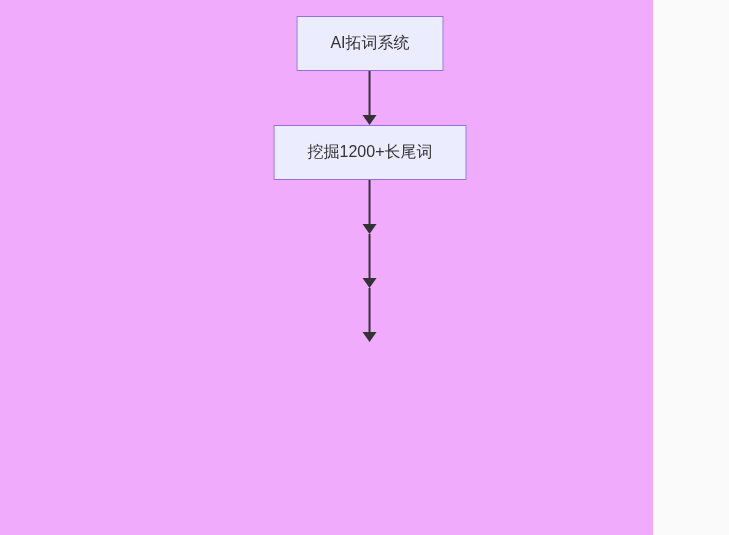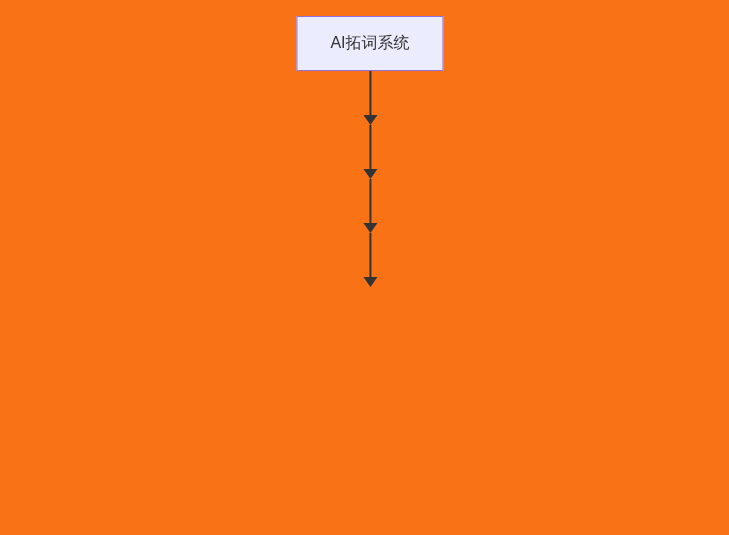--- a/index.html
+++ b/index.html
@@ -5,23 +5,23 @@
   * { margin: 0; padding: 0; box-sizing: border-box; }
   html, body {
     width: 729px;
     height: 535px;
     background: #fafafa;
     font-family: "Liberation Sans", "DejaVu Sans", sans-serif;
     overflow: hidden;
   }
   .canvas {
     position: relative;
-    width: 729px;
+    width: 653px;
     height: 535px;
-    background: #f97316;
+    background: #f0abfc;
   }
   .flow-column {
     position: absolute;
     left: 370px;
     top: 16px;
     transform: translateX(-50%);
     display: flex;
     flex-direction: column;
     align-items: center;
   }
@@ -64,20 +64,21 @@
 <div class="canvas">
   <div class="flow-column">
 
     <div class="flow-node">AI拓词系统</div>
 
     <div class="flow-arrow">
       <div class="arrow-line"></div>
       <div class="arrow-head"></div>
     </div>
 
+    <div class="flow-node">挖掘1200+长尾词</div>
 
     <div class="flow-arrow">
       <div class="arrow-line"></div>
       <div class="arrow-head"></div>
     </div>
 
 
     <div class="flow-arrow">
       <div class="arrow-line"></div>
       <div class="arrow-head"></div>

